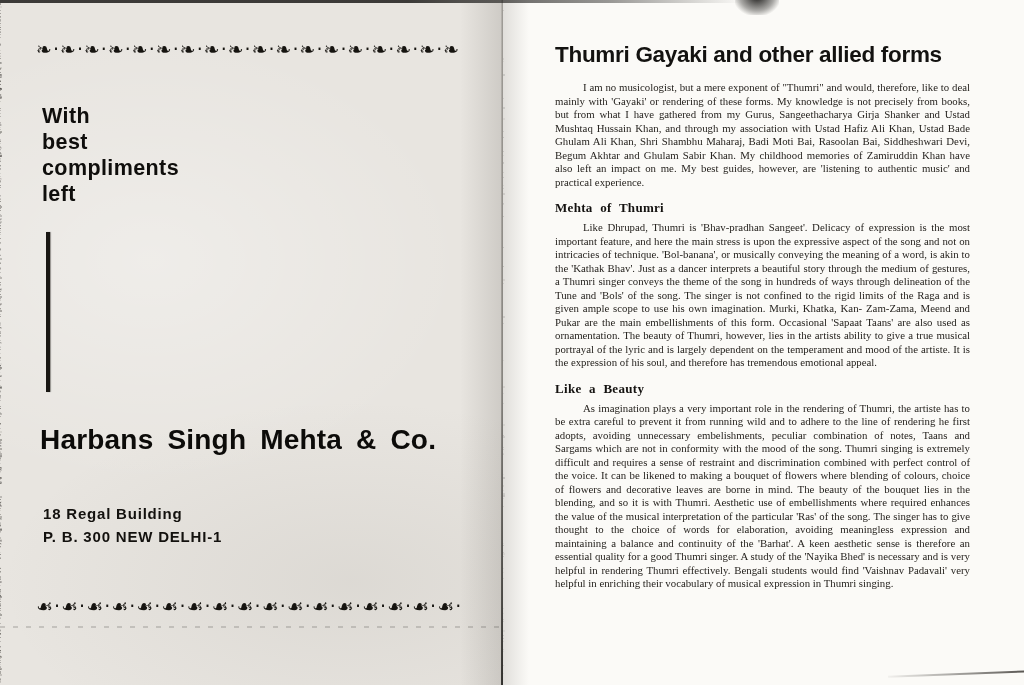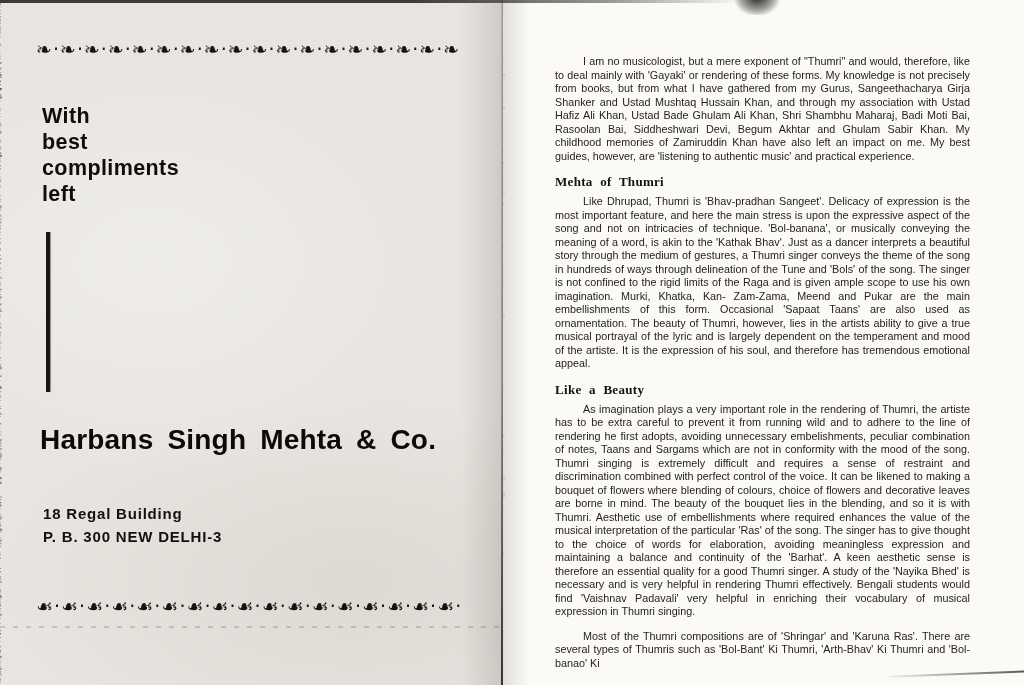--- a/index.html
+++ b/index.html
@@ -31,21 +31,21 @@
     font-weight:bold;font-size:28px;letter-spacing:0.2px;word-spacing:6px;color:#0c0b09;white-space:nowrap;}
   .company-sub{position:absolute;left:43px;top:466px;
     font-weight:bold;font-size:12px;letter-spacing:5px;word-spacing:9px;color:#171512;white-space:nowrap;}
   .addr1{position:absolute;left:43px;top:505px;font-weight:bold;font-size:15px;letter-spacing:0.8px;color:#13110e;}
   .addr2{position:absolute;left:43px;top:528px;font-weight:bold;font-size:15px;letter-spacing:0.8px;color:#13110e;}
   
   .page-right{position:absolute;left:503px;top:0;width:521px;height:685px;background:var(--right-bg);}
   .article{position:relative;padding:42px 54px 0 52px;color:#26231f;}
   .article .title{margin:0;font-weight:bold;font-size:22.5px;line-height:26px;letter-spacing:-0.3px;
     color:#131210;white-space:nowrap;font-family:"Liberation Sans",sans-serif;}
-  .article p{margin:0;font-family:Liberation Sans, sans-serif;font-size:10.8px;line-height:13.5px;
+  .article p{margin:0;font-family:Liberation Serif, serif;font-size:10.8px;line-height:13.5px;
     text-align:justify;text-indent:28px;}
   .article p.first{margin-top:13px;}
   .article h2{margin:11px 0 5px 0;font-family:"Liberation Serif",serif;font-weight:bold;
     font-size:13px;letter-spacing:0.3px;word-spacing:4px;color:#141210;}
   .article p.closing{margin-top:11px;}
   
   .gutter-shade-left{position:absolute;left:460px;top:0;width:42px;height:685px;pointer-events:none;
     background:linear-gradient(90deg,rgba(0,0,0,0),rgba(88,84,78,0.18));}
   .gutter-line{position:absolute;left:501px;top:0;width:2px;height:685px;
     background:linear-gradient(180deg,rgba(70,68,62,0.18),rgba(55,53,48,0.35) 55%,rgba(28,27,24,0.85));}
@@ -491,21 +491,21 @@
         <div class="noise-dot" style="top: 590px; width: 1px; height: 1px; opacity: 0.2;"></div>
       </div>
     <div class="ornament top">❧·❧·❧·❧·❧·❧·❧·❧·❧·❧·❧·❧·❧·❧·❧·❧·❧·❧·❧·❧·❧·❧</div>
     <div class="compliments">With
 best
 compliments
 left</div>
     <div class="vrule"></div>
     <div class="company-name">Harbans Singh Mehta &amp; Co.</div>
     <div class="addr1">18 Regal Building</div>
-    <div class="addr2">P. B. 300 NEW DELHI-3</div>
+    <div class="addr2">P. B. 300 NEW DELHI-1</div>
     <div class="ornament bottom">☙·☙·☙·☙·☙·☙·☙·☙·☙·☙·☙·☙·☙·☙·☙·☙·☙·☙·☙·☙·☙·☙</div>
   </div>
 
   <div class="page-right">
     <div class="noise-layer" id="noise-right">
         <div class="noise-dot" style="top: 608px; width: 1px; height: 1px; opacity: 0.1; border-radius: 50%;"></div>
         <div class="noise-dot" style="top: 454px; width: 1px; height: 1px; opacity: 0.11;"></div>
         <div class="noise-dot" style="top: 360px; width: 1px; height: 1px; opacity: 0.07;"></div>
         <div class="noise-dot" style="top: 188px; width: 1px; height: 1px; opacity: 0.14; border-radius: 50%;"></div>
         <div class="noise-dot" style="top: 10px; width: 1px; height: 1px; opacity: 0.12;"></div>
@@ -569,26 +569,26 @@
         <div class="noise-dot" style="top: 619px; width: 1px; height: 1px; opacity: 0.14; border-radius: 50%;"></div>
         <div class="noise-dot" style="top: 137px; width: 1px; height: 1px; opacity: 0.15;"></div>
         <div class="noise-dot" style="top: 638px; width: 1px; height: 1px; opacity: 0.15;"></div>
         <div class="noise-dot" style="top: 203px; width: 1px; height: 1px; opacity: 0.14;"></div>
         <div class="noise-dot" style="top: 172px; width: 1px; height: 1px; opacity: 0.14; border-radius: 50%;"></div>
         <div class="noise-dot" style="top: 665px; width: 1px; height: 1px; opacity: 0.12;"></div>
         <div class="noise-dot" style="top: 216px; width: 1px; height: 1px; opacity: 0.14;"></div>
         <div class="noise-dot" style="top: 545px; width: 1px; height: 1px; opacity: 0.12;"></div>
       </div>
     <div class="article">
+      <h1 class="title">Thumri Gayaki and other allied forms</h1>
       <p class="first">I am no musicologist, but a mere exponent of "Thumri" and would, therefore, like to deal mainly with 'Gayaki' or rendering of these forms. My knowledge is not precisely from books, but from what I have gathered from my Gurus, Sangeethacharya Girja Shanker and Ustad Mushtaq Hussain Khan, and through my association with Ustad Hafiz Ali Khan, Ustad Bade Ghulam Ali Khan, Shri Shambhu Maharaj, Badi Moti Bai, Rasoolan Bai, Siddheshwari Devi, Begum Akhtar and Ghulam Sabir Khan. My childhood memories of Zamiruddin Khan have also left an impact on me. My best guides, however, are 'listening to authentic music' and practical experience.</p>
       <h2>Mehta of Thumri</h2>
       <p>Like Dhrupad, Thumri is 'Bhav-pradhan Sangeet'. Delicacy of expression is the most important feature, and here the main stress is upon the expressive aspect of the song and not on intricacies of technique. 'Bol-banana', or musically conveying the meaning of a word, is akin to the 'Kathak Bhav'. Just as a dancer interprets a beautiful story through the medium of gestures, a Thumri singer conveys the theme of the song in hundreds of ways through delineation of the Tune and 'Bols' of the song. The singer is not confined to the rigid limits of the Raga and is given ample scope to use his own imagination. Murki, Khatka, Kan- Zam-Zama, Meend and Pukar are the main embellishments of this form. Occasional 'Sapaat Taans' are also used as ornamentation. The beauty of Thumri, however, lies in the artists ability to give a true musical portrayal of the lyric and is largely dependent on the temperament and mood of the artiste. It is the expression of his soul, and therefore has tremendous emotional appeal.</p>
       <h2>Like a Beauty</h2>
       <p>As imagination plays a very important role in the rendering of Thumri, the artiste has to be extra careful to prevent it from running wild and to adhere to the line of rendering he first adopts, avoiding unnecessary embelishments, peculiar combination of notes, Taans and Sargams which are not in conformity with the mood of the song. Thumri singing is extremely difficult and requires a sense of restraint and discrimination combined with perfect control of the voice. It can be likened to making a bouquet of flowers where blending of colours, choice of flowers and decorative leaves are borne in mind. The beauty of the bouquet lies in the blending, and so it is with Thumri. Aesthetic use of embellishments where required enhances the value of the musical interpretation of the particular 'Ras' of the song. The singer has to give thought to the choice of words for elaboration, avoiding meaningless expression and maintaining a balance and continuity of the 'Barhat'. A keen aesthetic sense is therefore an essential quality for a good Thumri singer. A study of the 'Nayika Bhed' is necessary and is very helpful in rendering Thumri effectively. Bengali students would find 'Vaishnav Padavali' very helpful in enriching their vocabulary of musical expression in Thumri singing.</p>
-      <p class="closing">Most of the Thumri compositions are of 'Shringar' and 'Karuna Ras'. There are several types of Thumris such as 'Bol-Bant' Ki Thumri, 'Arth-Bhav' Ki Thumri and 'Bol-banao' Ki</p>
     </div>
   </div>
 
   <div class="gutter-shade-left"></div>
   <div class="gutter-line"></div>
   <div class="gutter-soft-right"></div>
   <div class="edge-top"></div>
   <div class="smudge-top-spine"></div>
   <div class="streak-left-bottom"></div>
   <div class="edge-bottom-right"></div>

